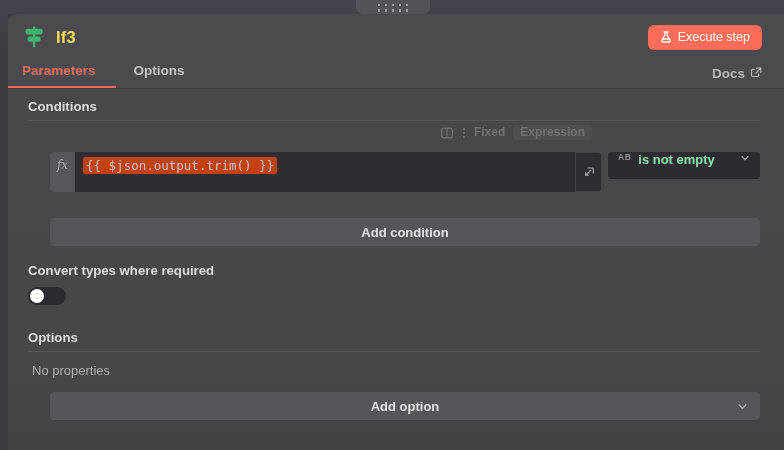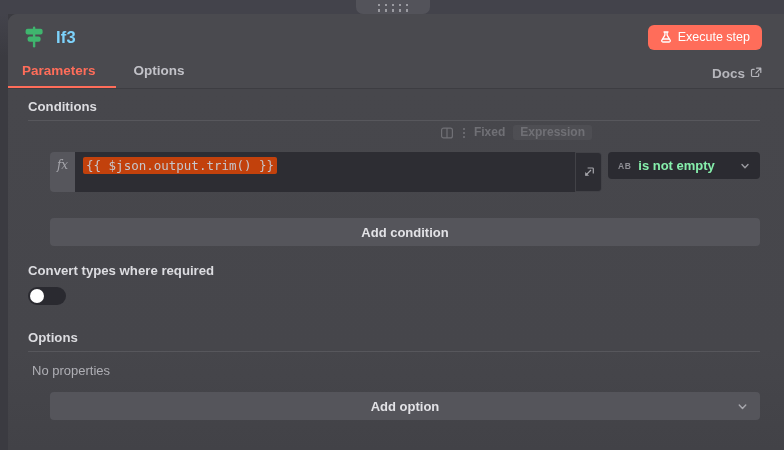--- a/index.html
+++ b/index.html
@@ -27,21 +27,21 @@
   .panel {
     position:absolute; left:8px; top:14px; right:0; bottom:0;
     background:#4A4A4F; border-top-left-radius:9px;
     display:flex; flex-direction:column;
   }
 
   
   .header { padding:10px 22px 0 14px; border-bottom:1px solid #3D3D42; background:#4A4A4F; border-top-left-radius:9px; }
   .header-row1 { display:flex; align-items:center; height:26px; }
   .node-icon { width:24px; height:24px; flex:0 0 auto; }
-  .node-title { margin-left:10px; font-size:16.5px; font-weight:700; color:#7dd3fc; letter-spacing:.2px; }
+  .node-title { margin-left:10px; font-size:16.5px; font-weight:700; color:#fde047; letter-spacing:.2px; }
   .execute-btn {
     margin-left:auto; height:25px; padding:0 12px;
     background:var(--accent); color:#fff; border:none; border-radius:6px;
     font-size:12.5px; font-weight:400; display:flex; align-items:center; gap:6px;
     font-family:inherit; cursor:pointer;
   }
   .tabs-row { display:flex; align-items:center; margin-top:8px; height:30px; }
   .tab { position:relative; font-size:13.5px; font-weight:700; height:30px; line-height:26px; cursor:pointer; }
   .tab-params { color:var(--accent); padding:0 20px 7px 14px; margin-left:-14px; }
   .tab-params::after { content:''; position:absolute; left:0; right:0; bottom:0; height:2px; background:var(--accent); }
@@ -71,21 +71,21 @@
     font-family:"DejaVu Sans Mono","Liberation Mono",monospace; font-size:12.5px; color:#C6C6CC;
     white-space:nowrap; overflow:hidden; cursor:text;
   }
   .expr-hl { background:#c2410c; border-radius:2px; padding:1px 3px; }
   .expand-btn {
     width:27px; background:#2D2D33; border:1px solid rgba(255,255,255,.10); border-radius:0 4px 4px 0;
     display:flex; align-items:center; justify-content:center; color:#A6A6AC; cursor:pointer;
   }
   .operator-select {
     width:152px; margin-left:6px; background:#2B2B31; border-radius:4px;
-    display:flex; align-items:center; padding:0 9px 0 10px; cursor:pointer; flex:0 0 auto;
+    display:flex; padding:0 9px 0 10px; cursor:pointer; flex:0 0 auto;
   }
   .type-ico { font-size:8.5px; font-weight:700; letter-spacing:.5px; color:#8F8F95; margin-right:7px; }
   .operator-label { font-size:13px; font-weight:700; color:#86efac; }
   .operator-select .chev { margin-left:auto; color:#9A9AA0; }
 
   .wide-btn {
     display:block; width:calc(100% - 22px); margin-left:22px; height:28px;
     background:#55555B; border:none; border-radius:4px; color:#E2E2E6;
     font-size:13px; font-weight:700; font-family:inherit; cursor:pointer; position:relative;
   }

